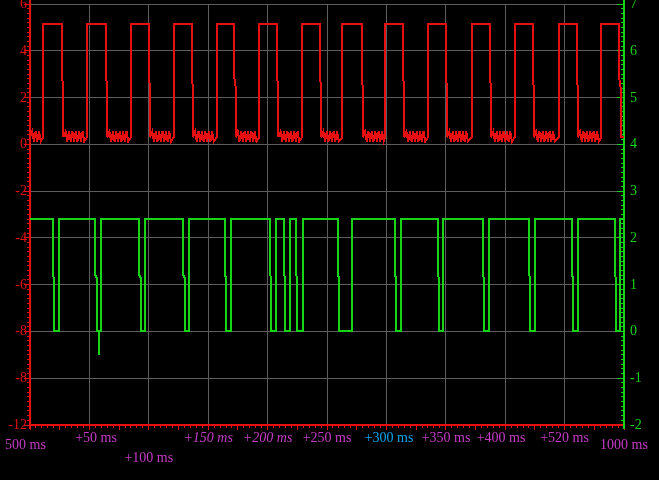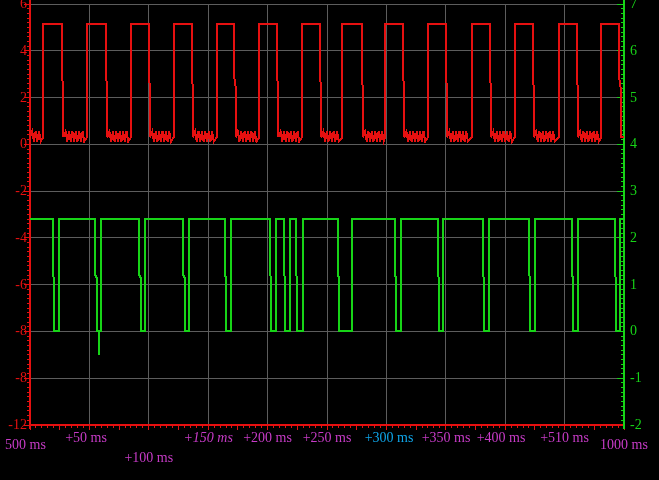--- a/index.html
+++ b/index.html
@@ -348,25 +348,25 @@
       <div class="ax-label right" style="top: -4px; color: rgb(23, 212, 23);">7</div>
       <div class="ax-label right" style="top: 42.7778px; color: rgb(23, 212, 23);">6</div>
       <div class="ax-label right" style="top: 89.5556px; color: rgb(23, 212, 23);">5</div>
       <div class="ax-label right" style="top: 136.333px; color: rgb(23, 212, 23);">4</div>
       <div class="ax-label right" style="top: 183.111px; color: rgb(23, 212, 23);">3</div>
       <div class="ax-label right" style="top: 229.889px; color: rgb(23, 212, 23);">2</div>
       <div class="ax-label right" style="top: 276.667px; color: rgb(23, 212, 23);">1</div>
       <div class="ax-label right" style="top: 323.444px; color: rgb(23, 212, 23);">0</div>
       <div class="ax-label right" style="top: 370.222px; color: rgb(23, 212, 23);">-1</div>
       <div class="ax-label right" style="top: 417px; color: rgb(23, 212, 23);">-2</div>
-      <div class="ax-label xrel" style="left: 51px; color: rgb(199, 59, 199);">+50 ms</div>
+      <div class="ax-label xrel" style="left: 61px; color: rgb(199, 59, 199);">+50 ms</div>
       <div class="ax-label xrel" style="left: 113.8px; color: rgb(199, 59, 199); margin-top: 20px;">+100 ms</div>
       <div class="ax-label xrel" style="left: 173.2px; color: rgb(199, 59, 199); font-style: italic;">+150 ms</div>
-      <div class="ax-label xrel" style="left: 232.6px; color: rgb(199, 59, 199);">+200 ms</div>
+      <div class="ax-label xrel" style="left: 232.6px; color: rgb(199, 59, 199); font-style: italic;">+200 ms</div>
       <div class="ax-label xrel" style="left: 292px; color: rgb(199, 59, 199);">+250 ms</div>
       <div class="ax-label xrel" style="left: 354px; color: #0ea5e9;">+300 ms</div>
       <div class="ax-label xrel" style="left: 411px; color: rgb(199, 59, 199);">+350 ms</div>
       <div class="ax-label xrel" style="left: 466px; color: rgb(199, 59, 199);">+400 ms</div>
-      <div class="ax-label xrel" style="left: 529.6px; color: rgb(199, 59, 199);">+510 ms</div>
+      <div class="ax-label xrel" style="left: 529.6px; color: rgb(199, 59, 199);">+520 ms</div>
     </div>
   <div class="xlab start" style="color: rgb(199, 59, 199);">500 ms</div>
   <div class="xlab end" style="color: rgb(199, 59, 199);">1000 ms</div>
 </div>
 
 </body></html>

